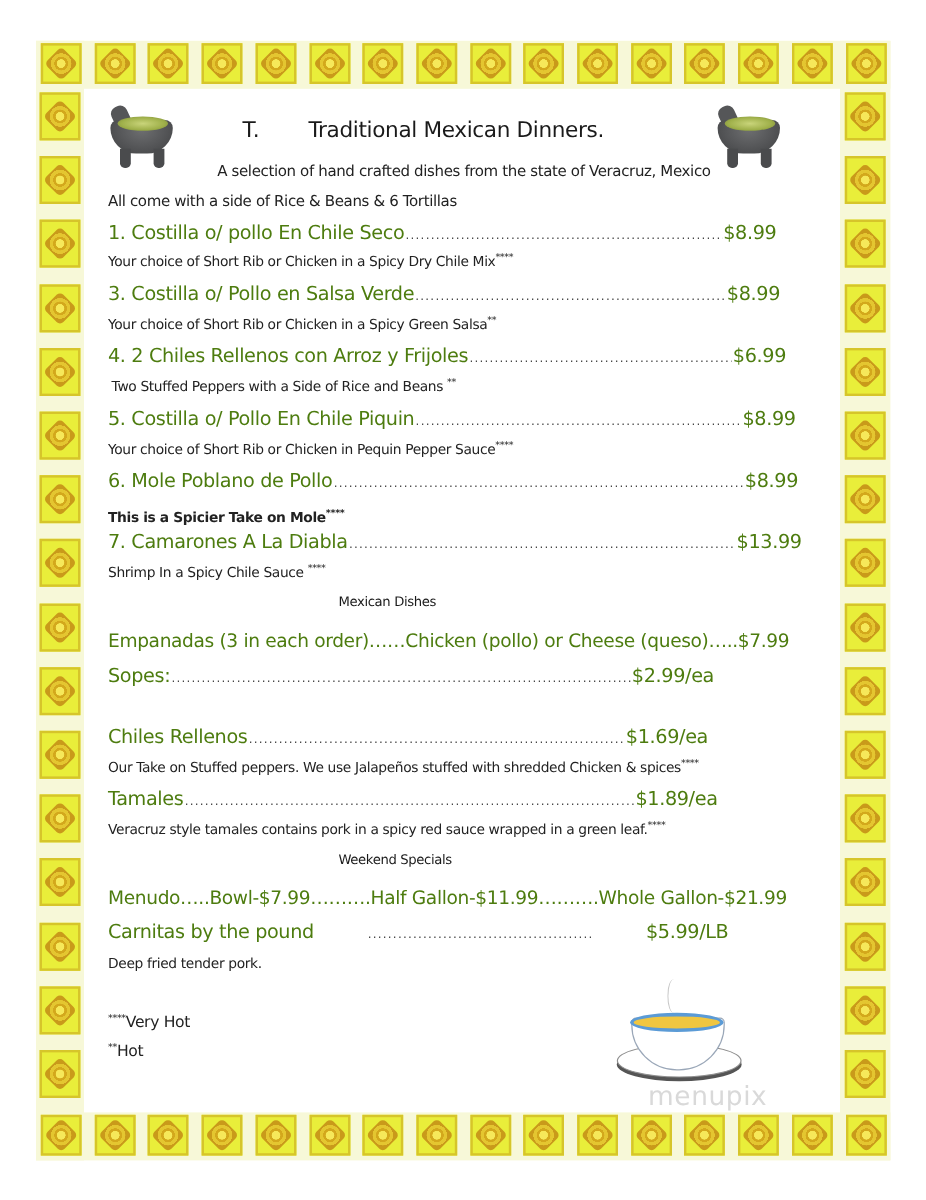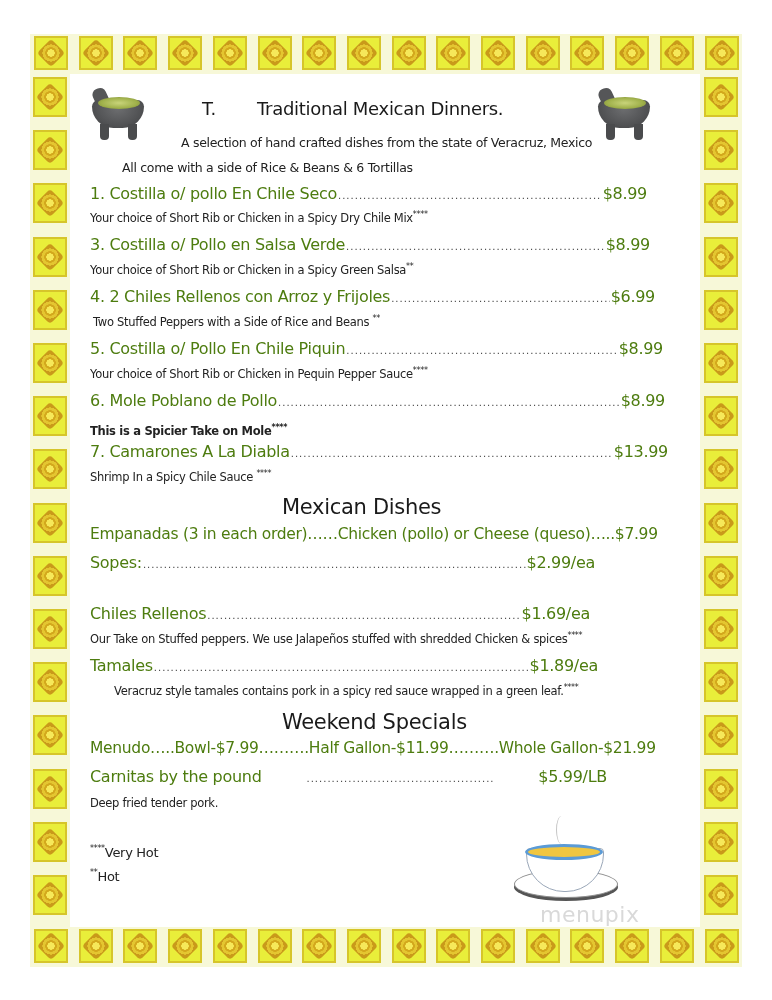--- a/index.html
+++ b/index.html
@@ -17,21 +17,21 @@
           border-radius: 4px; }
   .tile::after { content: ""; position: absolute; left: 50%; top: 50%;
           width: 7px; height: 7px; transform: translate(-50%,-50%);
           background: #f6e85a; border-radius: 50%; }
   .tile-strip-gap { position: absolute; background: #f7f8d8; }
 
   
   .line { position: absolute; white-space: nowrap; font-family: "DejaVu Sans", sans-serif; }
   .item { font-size: 16px; letter-spacing: -0.3px; color: #4d7c0f; }
   .desc { font-size: 11.5px; letter-spacing: -0.3px; color: #222; }
-  .heading { font-size: 21px; letter-spacing: -0.3px; color: #1a1a1a; }
+  .heading { font-size: 11px; letter-spacing: -0.3px; color: #1a1a1a; }
   .row { display: flex; align-items: baseline; }
   .dots { flex: 1 1 auto; overflow: hidden; white-space: nowrap; font-size: 10px; color: #444;
           letter-spacing: 1px; margin: 0 1px; }
   .dots::before { content: "......................................................................................................................................................................................................................................................"; }
   .price { flex: 0 0 auto; }
   .stars { font-size: 8px; vertical-align: top; position: relative; top: -1px; }
 
   
   .molcajete { position: absolute; width: 58px; height: 58px; }
   .molcajete .bowl { position: absolute; left: 4px; top: 14px; width: 52px; height: 28px;
@@ -145,21 +145,21 @@
     <div class="pestle"></div>
       <div class="bowl"></div>
       <div class="food"></div>
     <div class="leg" style="left:12px;"></div>
       <div class="leg" style="left:40px;"></div>
   </div>
 
   <div class="line heading" style="left:202px; top:98px; font-size:18px;">T.</div>
   <div class="line desc" style="left:181px; top:135px; font-size:12.5px;">A selection of hand crafted dishes from the state of Veracruz, Mexico</div>
   <div class="line heading" style="left:257px; top:98px; font-size:18px;">Traditional Mexican Dinners.</div>
-  <div class="line desc" style="left:90px; top:160px; font-size:12.5px;margin-left:32px;">All come with a side of Rice &amp; Beans &amp; 6 Tortillas</div>
+  <div class="line desc" style="left:90px; top:160px; font-size:12.5px;">All come with a side of Rice &amp; Beans &amp; 6 Tortillas</div>
 
   <div class="line item row" style="left:90px; top:184px; width:557px;">
     <span>1. Costilla o/ pollo En Chile Seco</span>
       <span class="dots"></span>
       <span class="price">$8.99</span>
   </div>
   <div class="line desc" style="left:90px; top:211px;"><span>Your choice of Short Rib or Chicken in a Spicy Dry Chile Mix</span><span class="stars">****</span></div>
 
   <div class="line item row" style="left:90px; top:235px; width:560px;">
     <span>3. Costilla o/ Pollo en Salsa Verde</span>
@@ -211,21 +211,21 @@
       <span class="dots"></span>
       <span class="price">$1.69/ea</span>
   </div>
   <div class="line desc" style="left:90px; top:632px;"><span>Our Take on Stuffed peppers. We use Jalapeños stuffed with shredded Chicken &amp; spices</span><span class="stars">****</span></div>
 
   <div class="line item row" style="left:90px; top:656px; width:508px;">
     <span>Tamales</span>
       <span class="dots"></span>
       <span class="price">$1.89/ea</span>
   </div>
-  <div class="line desc" style="left:90px; top:684px;margin-left:24px;"><span>Veracruz style tamales contains pork in a spicy red sauce wrapped in a green leaf.</span><span class="stars">****</span></div>
+  <div class="line desc" style="left:90px; top:684px;"><span>Veracruz style tamales contains pork in a spicy red sauce wrapped in a green leaf.</span><span class="stars">****</span></div>
 
   <div class="line heading" style="left:282px; top:710px;">Weekend Specials</div>
 
   <div class="line item" style="left:90px; top:739px; font-size:15.5px;">Menudo…..Bowl-$7.99……….Half Gallon-$11.99……….Whole Gallon-$21.99</div>
 
   <div class="line item row" style="left:90px; top:767px; width:517px;gap:44px;">
     <span>Carnitas by the pound</span>
       <span class="dots"></span>
       <span class="price">$5.99/LB</span>
   </div>

